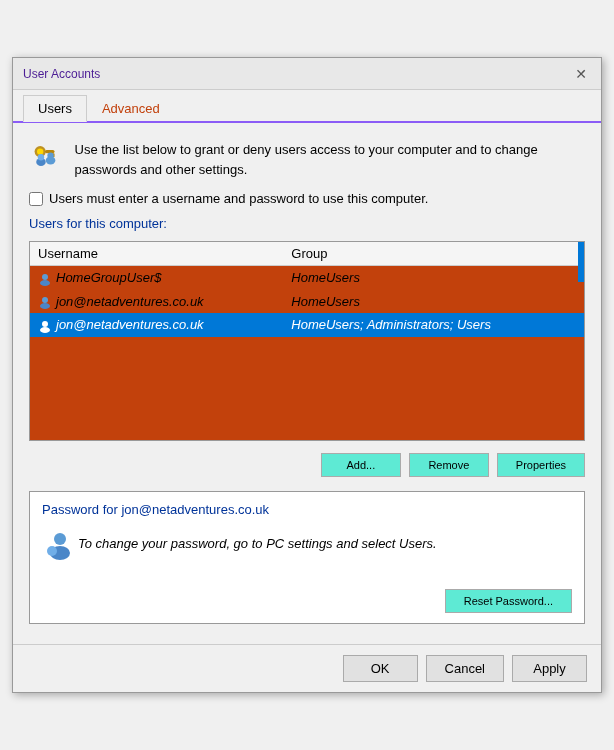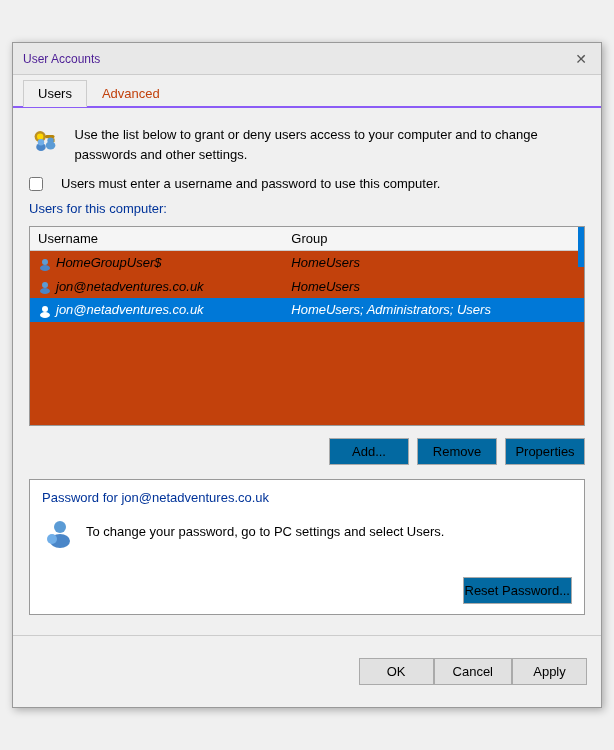--- a/index.html
+++ b/index.html
@@ -82,21 +82,21 @@
       gap: 12px;
     }
     .info-text {
       font-size: 13px;
       color: #000;
       line-height: 1.5;
     }
     .checkbox-row {
       display: flex;
       align-items: center;
-      gap: 18px;
+      gap: 6px;
       margin-top: 2px;
     }
     .checkbox-row input[type=checkbox] {
       width: 14px;
       height: 14px;
     }
     .section-label {
       font-size: 13px;
       color: #003399;
       margin-top: 0;
@@ -133,58 +133,60 @@
     table tr.selected td {
       color: white;
     }
     .btn-row {
       display: flex;
       justify-content: flex-end;
       gap: 8px;
       margin-top: 2px;
     }
     .btn {
-      padding: 5px 1px;
-      font-size: 13px;
-      background: #0369a1;
+      padding: 5px 18px;
+      font-size: 11px;
+      background: #5eead4;
       border: 1px solid #aaa;
       cursor: pointer;
       min-width: 80px;
     }
     .btn:disabled { color: #aaa; cursor: default; }
     .password-section {
       border: 1px solid #999;
       background: white;
       padding: 10px 12px;
       margin-top: 4px;
     }
     .password-title {
       font-size: 13px;
       color: #003399;
       margin-bottom: 8px;
     }
     .password-inner {
       display: flex;
       align-items: center;
-      gap: 8px;
+      gap: 0;
       margin-bottom: 10px;
+      font-style: italic;
     }
     .password-text {
       font-size: 13px;
       color: #000;
     }
     .password-btn-row {
       display: flex;
       justify-content: flex-end;
       margin-top: 28px;
     }
     .bottom-bar {
       display: flex;
       justify-content: flex-end;
-      padding: 22px 14px;
+      gap: 8px;
+      padding: 10px 14px;
       border-top: 1px solid #ccc;
       background: #f0f0f0;
       margin-top: 6px;
     }
     .btn-ok {
       padding: 5px 18px;
       min-width: 75px;
       font-size: 13px;
       background: #e1e1e1;
       border: 1px solid #aaa;

